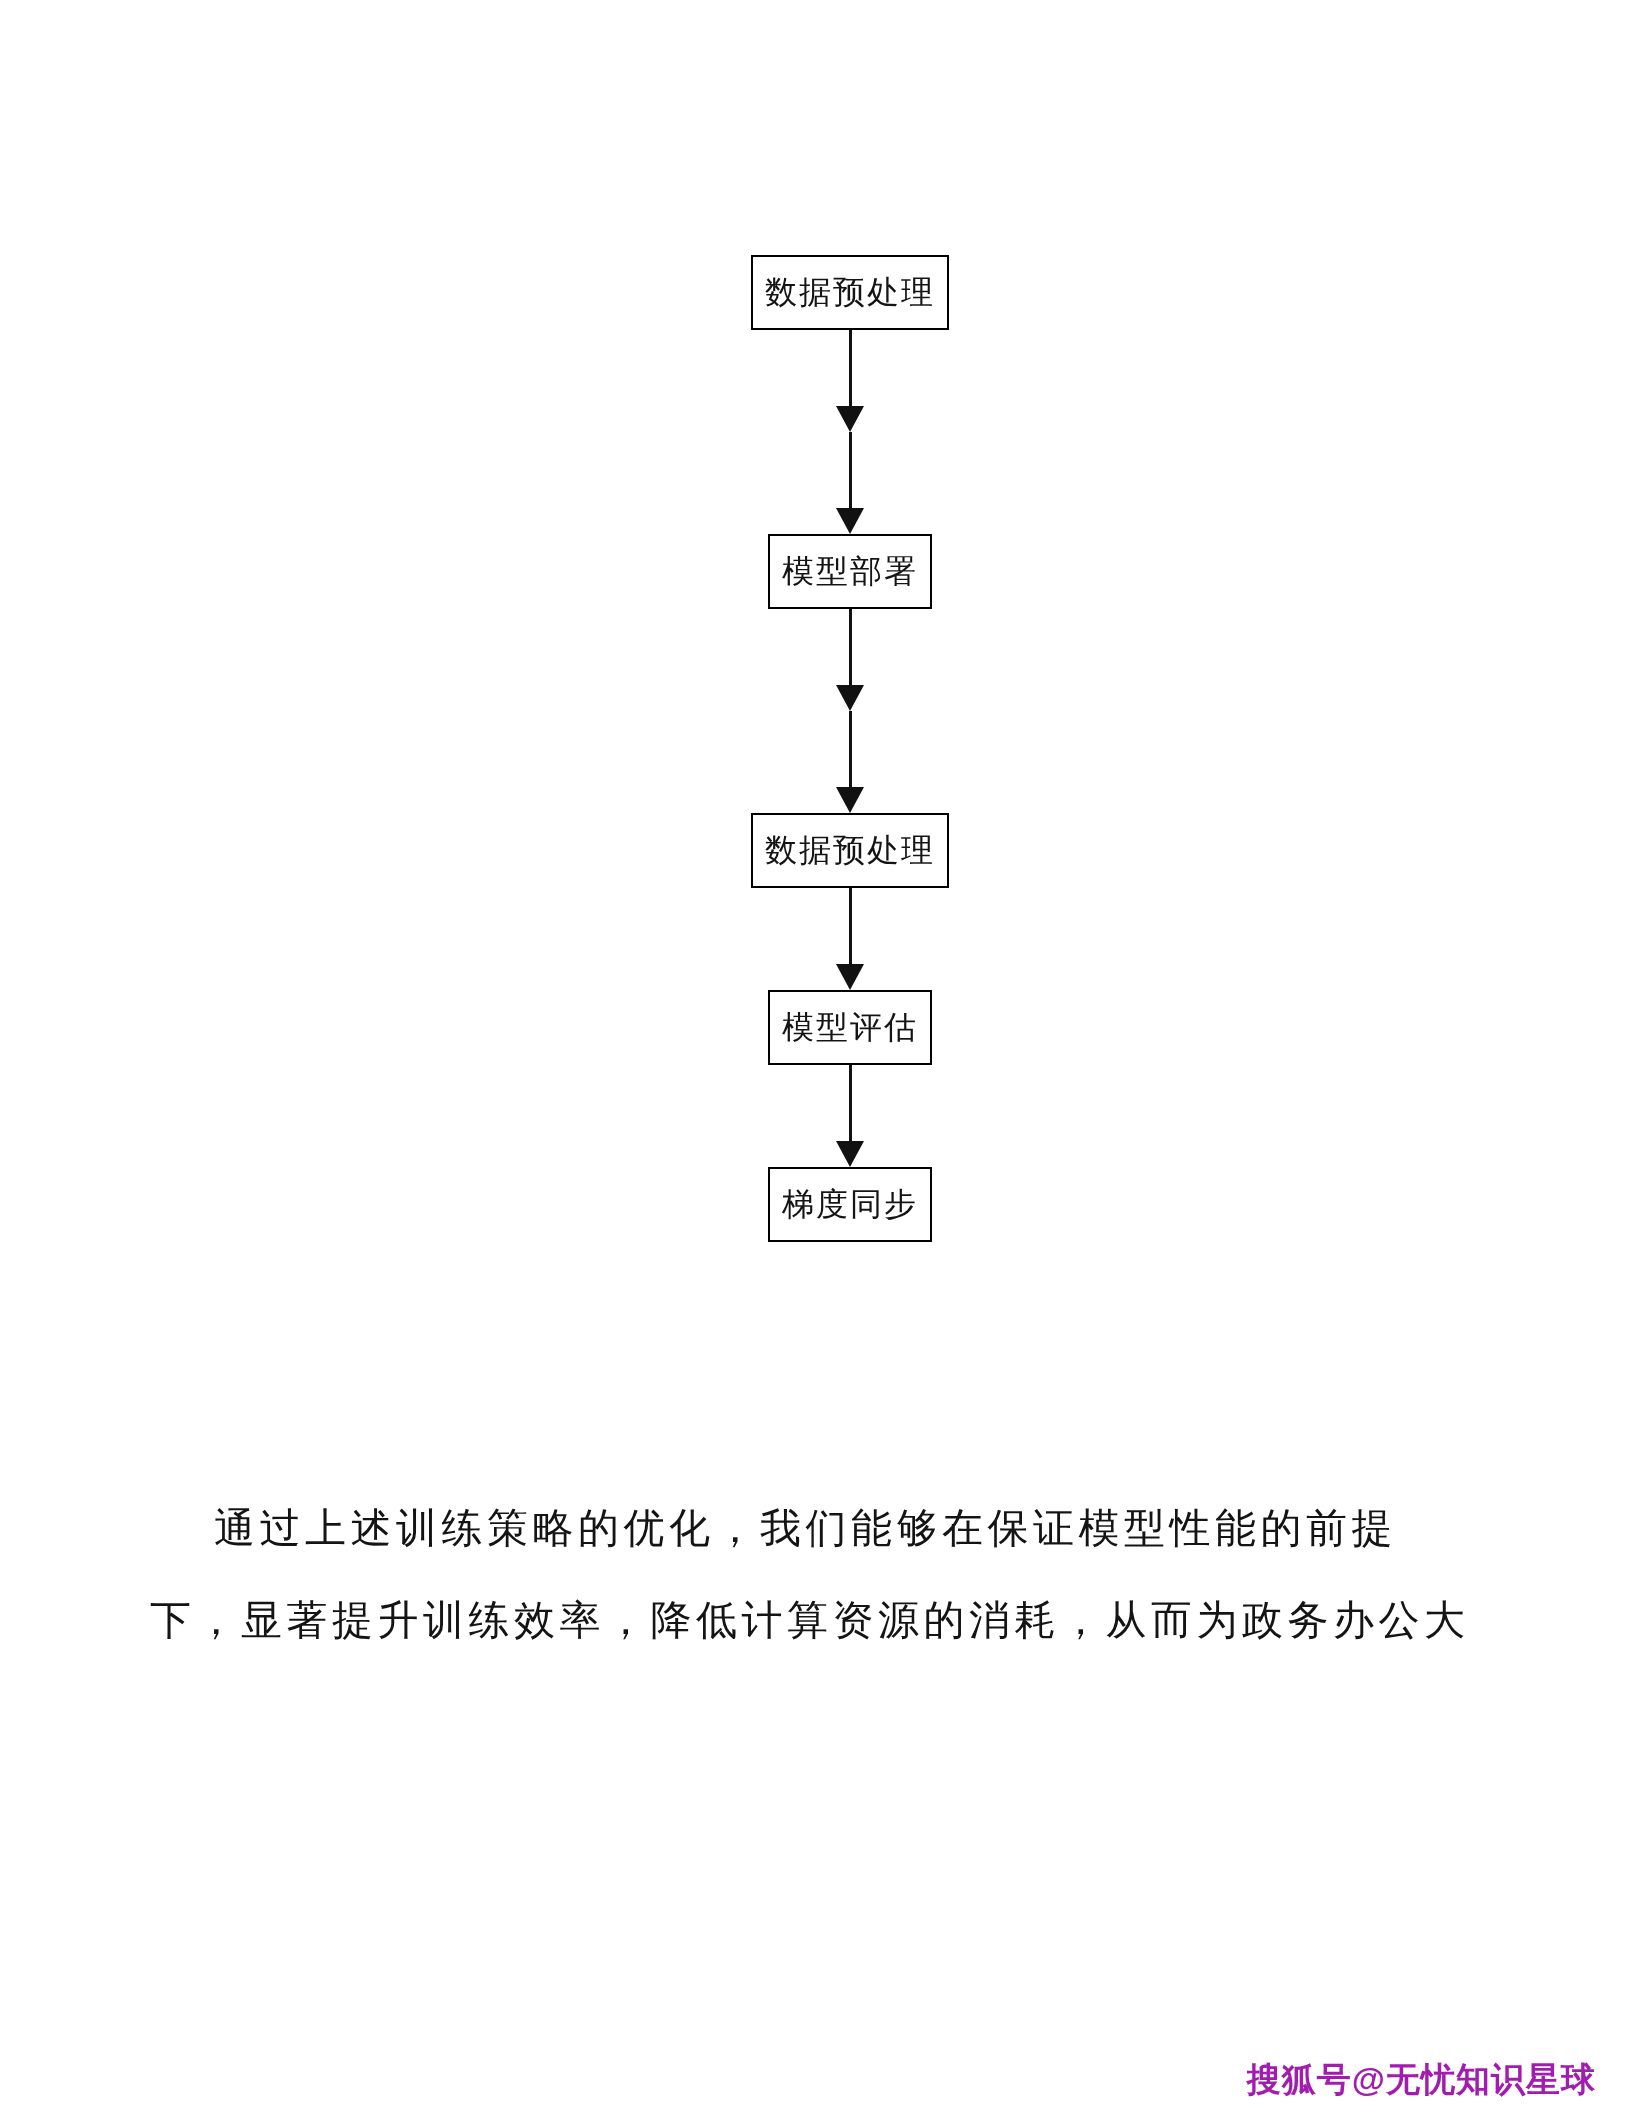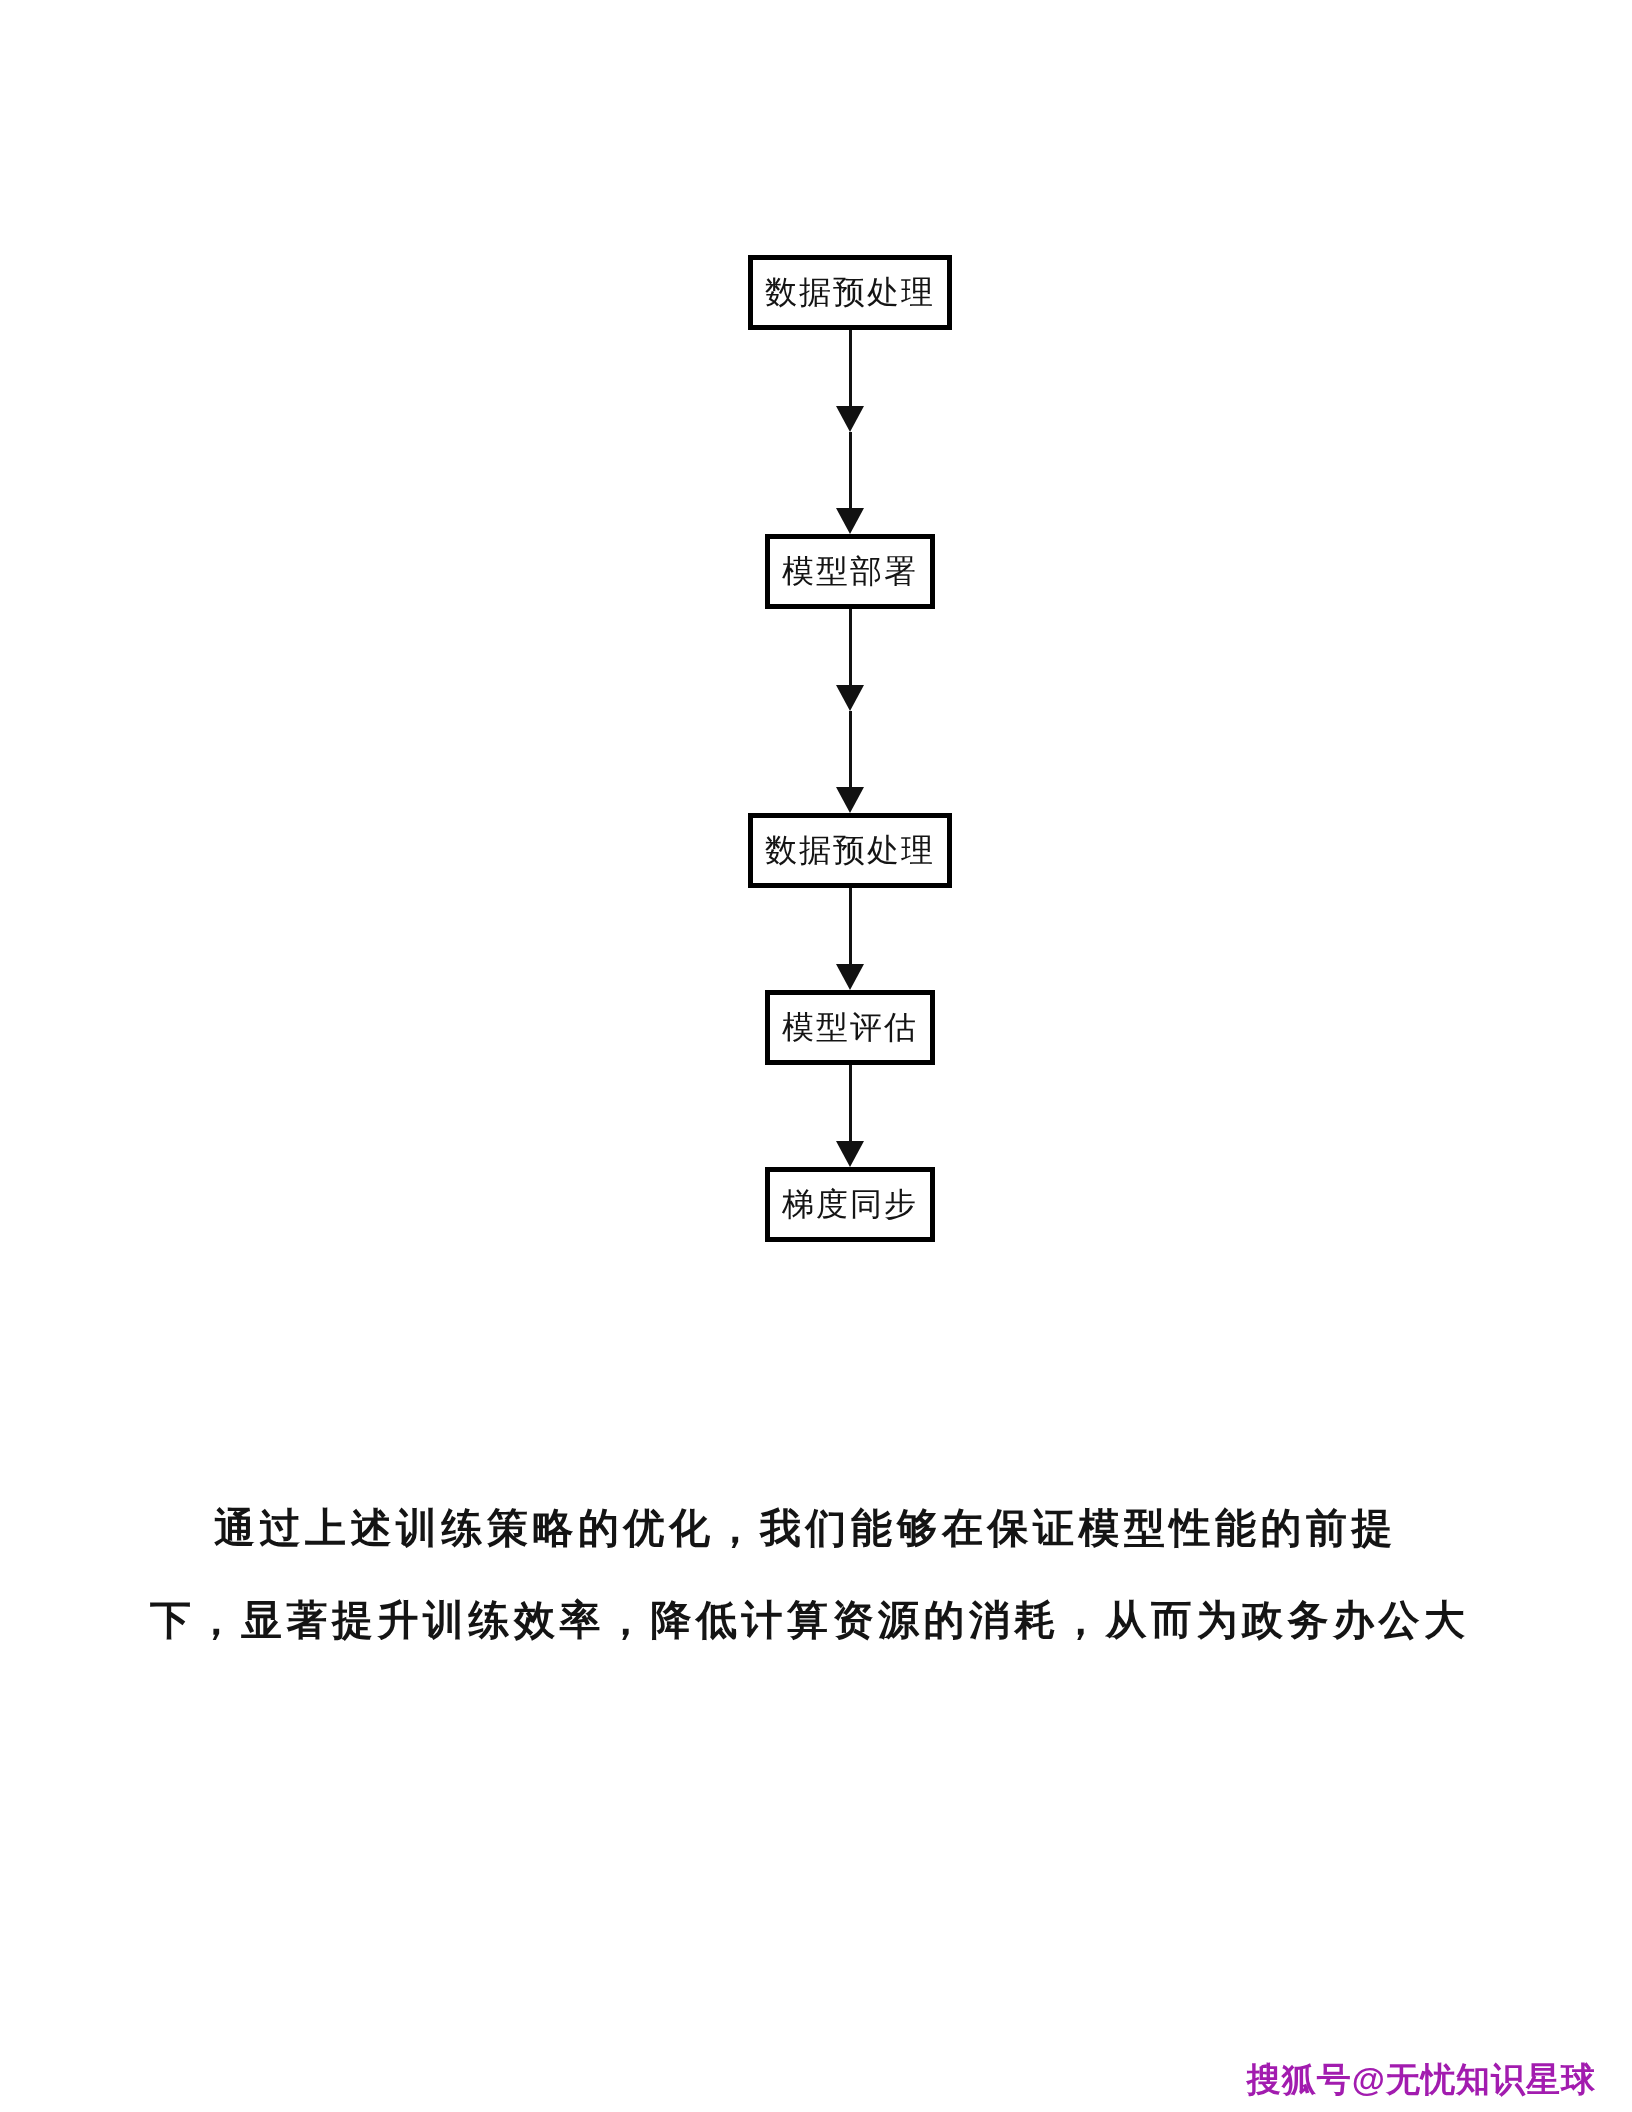--- a/index.html
+++ b/index.html
@@ -21,21 +21,21 @@
     left: 850px;
     top: 255px;
     transform: translateX(-50%);
     display: flex;
     flex-direction: column;
     align-items: center;
   }
   .node {
     box-sizing: border-box;
     height: 75px;
-    border: 5px solid #000000;
+    border: 2px solid #000000;
     background: #ffffff;
     display: flex;
     align-items: center;
     justify-content: center;
     padding: 0 12px;
     font-size: 32px;
     letter-spacing: 2px;
     color: #141414;
     font-family: "Liberation Sans", sans-serif;
     white-space: nowrap;
@@ -63,21 +63,20 @@
   .paragraph {
     position: absolute;
     left: 150px;
     top: 1482px;
     width: 1300px;
     font-family: "Liberation Serif", serif;
     font-size: 41px;
     line-height: 92px;
     letter-spacing: 4.5px;
     color: #141414;
-    font-weight: bold;
   }
   .paragraph .line {
     white-space: nowrap;
   }
   .paragraph .line.indent {
     text-indent: 64px;
   }
 
   
   .watermark {

